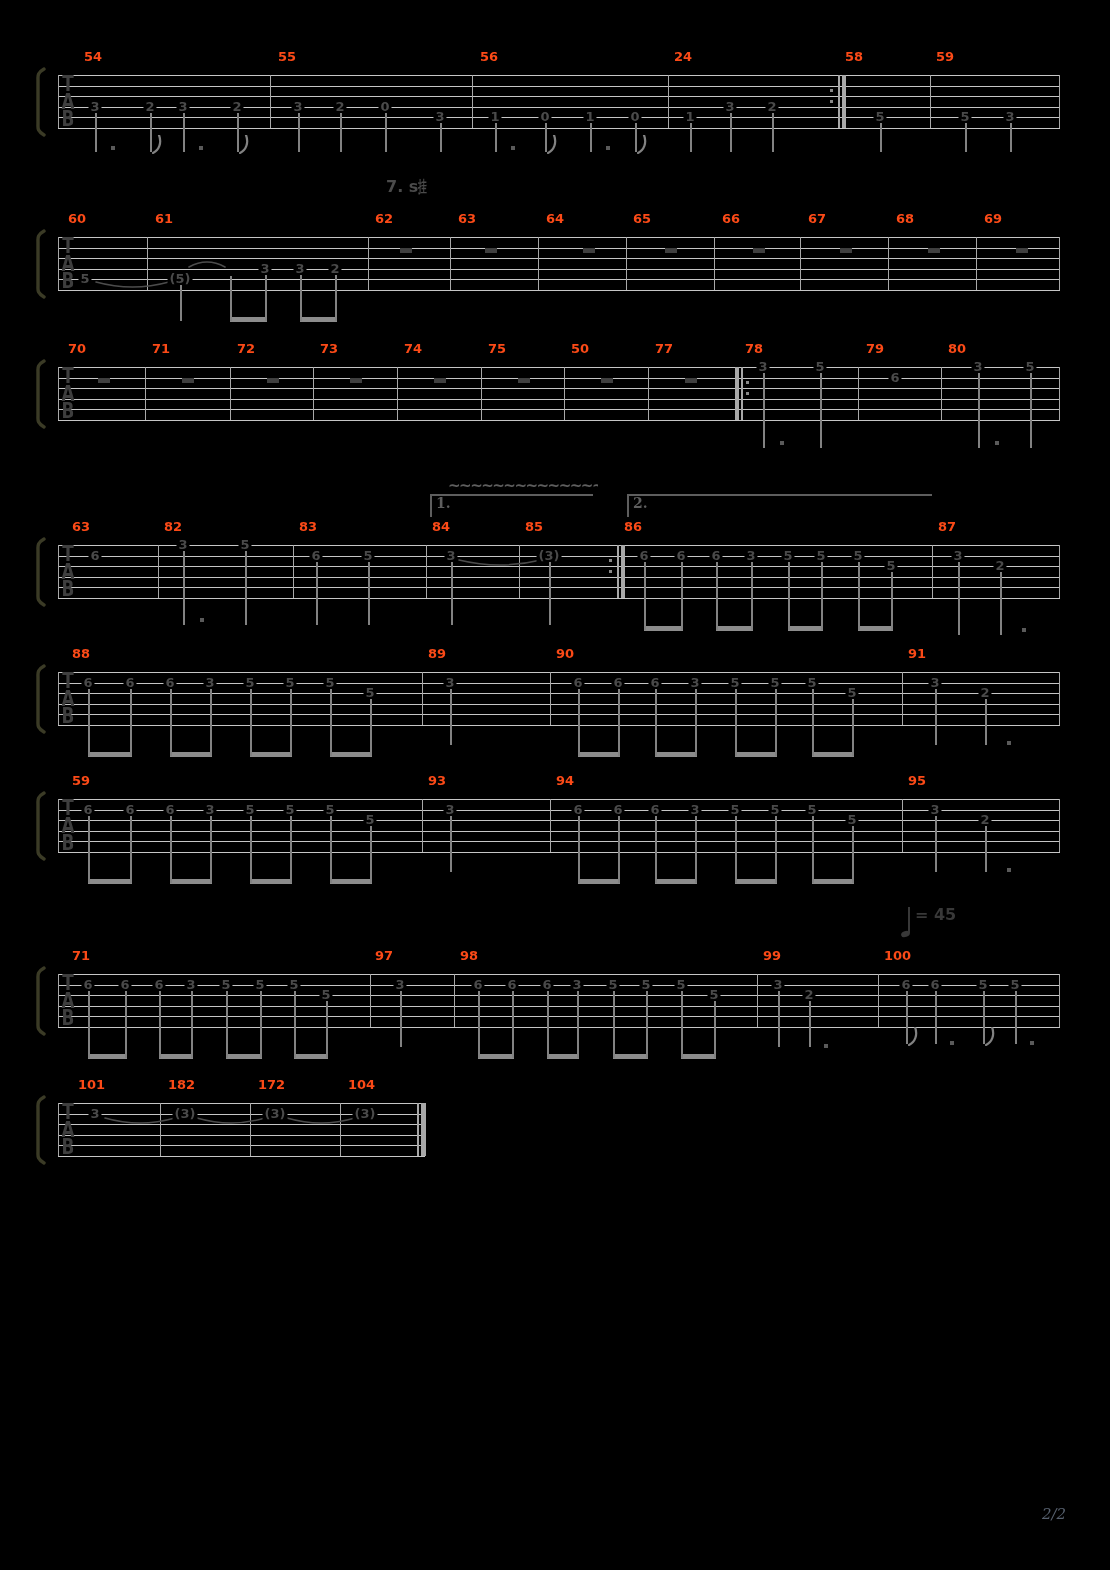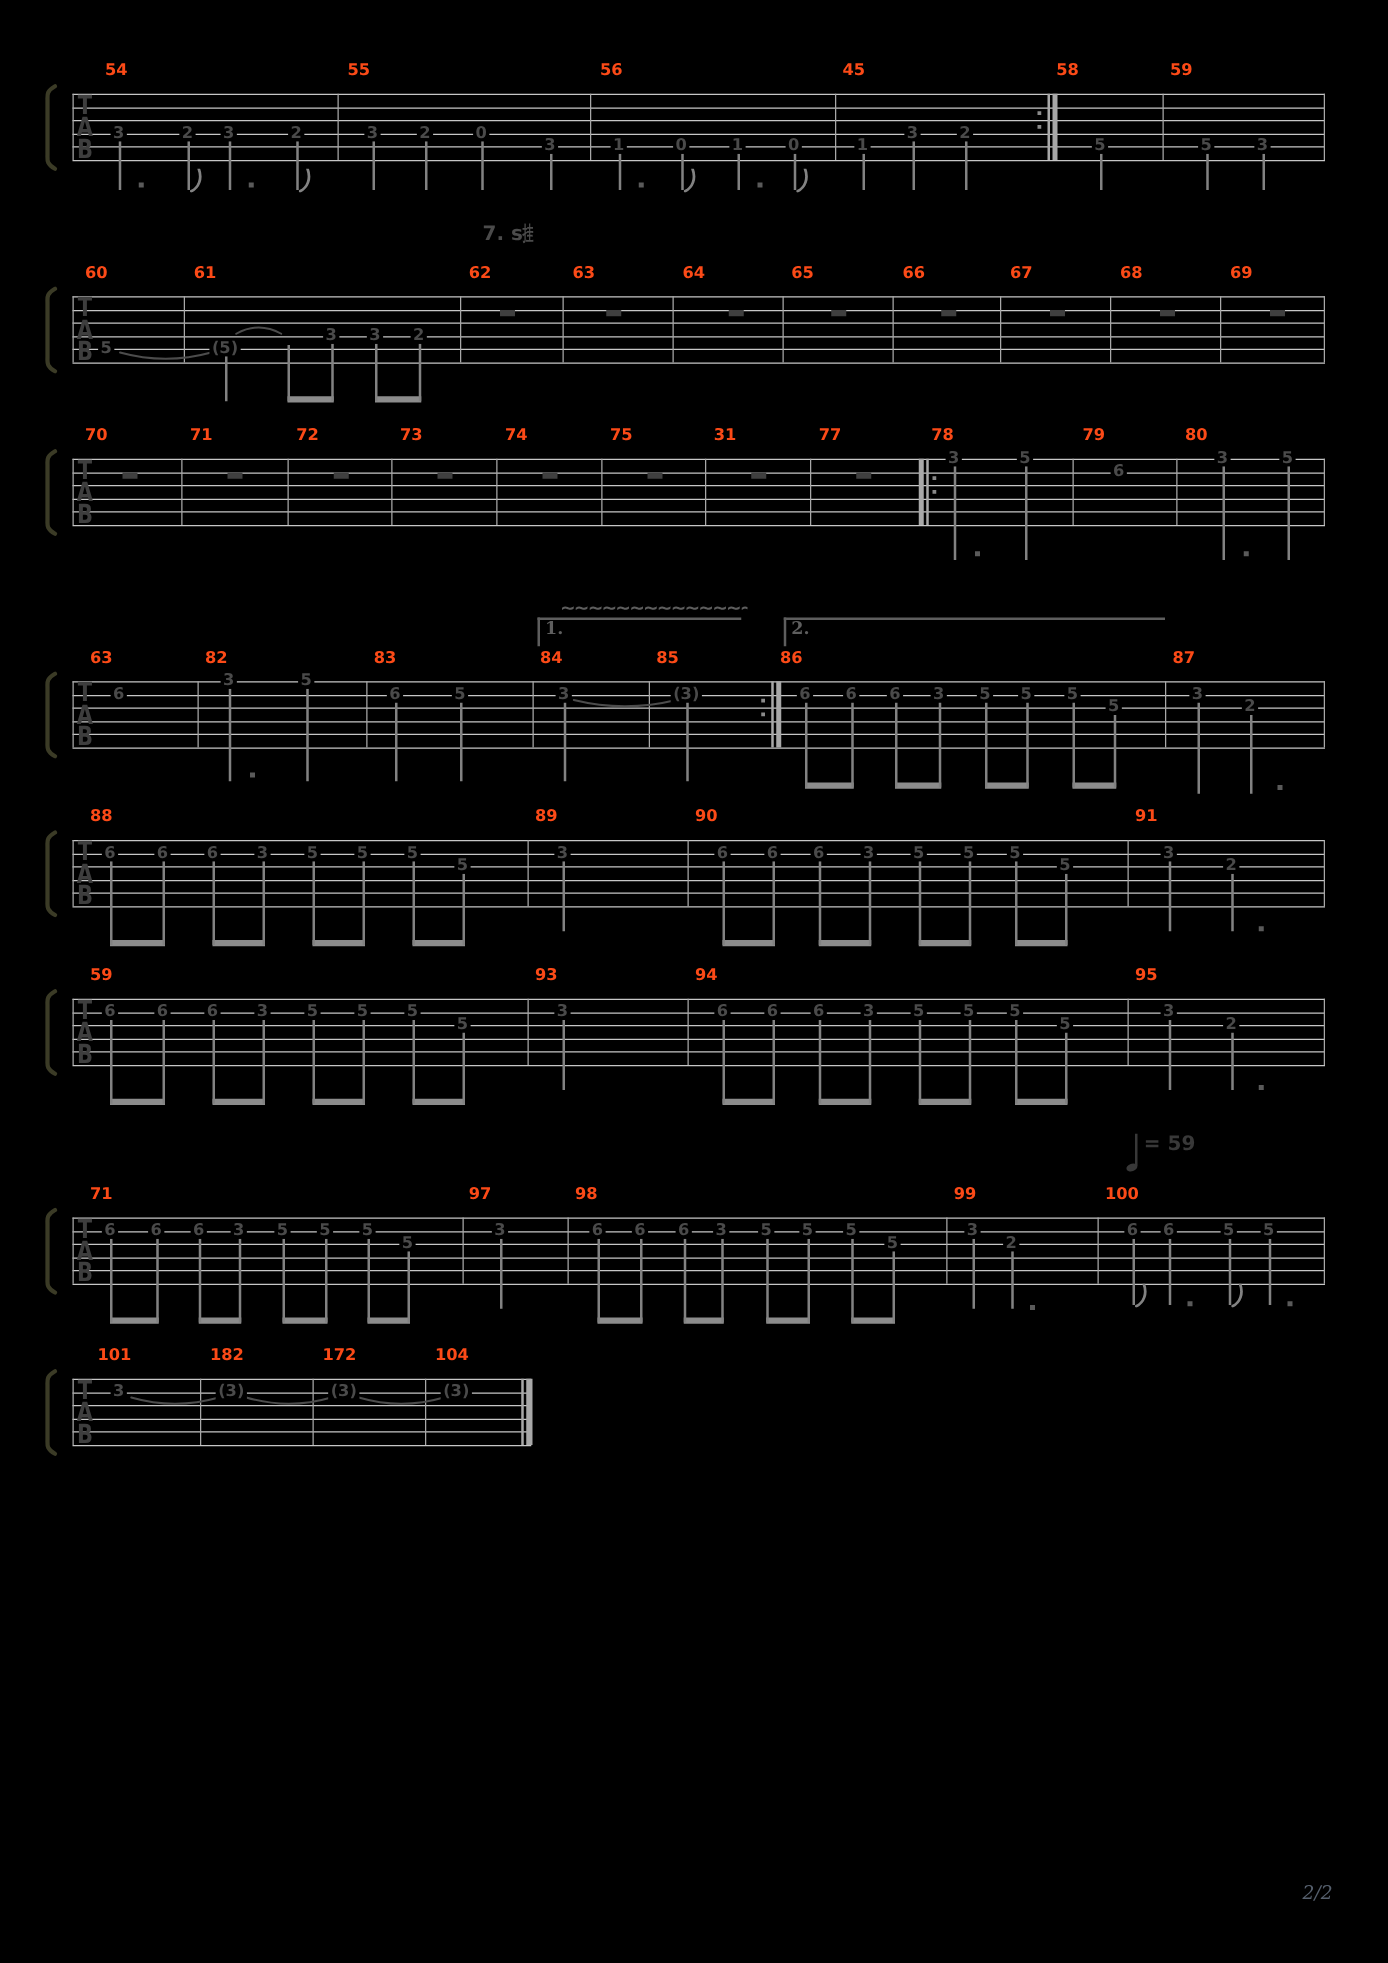--- a/index.html
+++ b/index.html
@@ -17,39 +17,39 @@
 </head>
 <body>
 
 <div id="score">
   <div class="abs" id="section-label" style="left: 386px; top: 177px; color: rgb(75, 75, 75);">
     <span>7. s</span><span id="section-cjk">挂</span>
   </div>
   <div class="abs" id="tempo-mark" style="left: 895px; top: 903px;">
     <div class="abs" id="tempo-stem" style="left: 13px; top: 4px; background: rgb(56, 56, 56);"></div>
     <div class="abs" id="tempo-head" style="left: 6px; top: 28px; background: rgb(56, 56, 56);"></div>
-    <span class="abs" id="tempo-value" style="left: 20px; top: 2px; color: rgb(56, 56, 56);">= 59</span>
+    <span class="abs" id="tempo-value" style="left: 20px; top: 2px; color: rgb(56, 56, 56);">= 45</span>
   </div>
   <div class="abs" id="page-number" style="left: 1042px; top: 1505px; color: rgb(86, 96, 110);">2/2</div>
 <div class="abs" style="left: 58px; top: 75px; width: 1002px; height: 1px; background: rgb(198, 198, 198);"></div>
     <div class="abs" style="left: 58px; top: 85.6px; width: 1002px; height: 1px; background: rgb(198, 198, 198);"></div>
     <div class="abs" style="left: 58px; top: 96.2px; width: 1002px; height: 1px; background: rgb(198, 198, 198);"></div>
     <div class="abs" style="left: 58px; top: 106.8px; width: 1002px; height: 1px; background: rgb(198, 198, 198);"></div>
     <div class="abs" style="left: 58px; top: 117.4px; width: 1002px; height: 1px; background: rgb(198, 198, 198);"></div>
     <div class="abs" style="left: 58px; top: 128px; width: 1002px; height: 1px; background: rgb(198, 198, 198);"></div>
     <svg width="14" height="70" class="abs" style="left: 33px; top: 67px;">
       <path d="M11,2 C4,6 5,9 5,13 L5,57 C5,61 4,64 11,68" stroke="#3b3b26" stroke-width="3.4" fill="none" stroke-linecap="round"></path>
     </svg>
     <div class="abs" style="left: 68px; top: 84px; transform: translate(-50%, -50%) scaleX(0.8); font: bold 21px &quot;DejaVu Sans&quot;, sans-serif; color: rgb(62, 62, 62);">T</div>
     <div class="abs" style="left: 68px; top: 101.5px; transform: translate(-50%, -50%) scaleX(0.8); font: bold 21px &quot;DejaVu Sans&quot;, sans-serif; color: rgb(62, 62, 62);">A</div>
     <div class="abs" style="left: 68px; top: 119px; transform: translate(-50%, -50%) scaleX(0.8); font: bold 21px &quot;DejaVu Sans&quot;, sans-serif; color: rgb(62, 62, 62);">B</div>
     <div class="abs" style="left: 84px; top: 49px; font: bold 13px &quot;DejaVu Sans&quot;, sans-serif; color: rgb(251, 74, 23);">54</div>
     <div class="abs" style="left: 278px; top: 49px; font: bold 13px &quot;DejaVu Sans&quot;, sans-serif; color: rgb(251, 74, 23);">55</div>
     <div class="abs" style="left: 480px; top: 49px; font: bold 13px &quot;DejaVu Sans&quot;, sans-serif; color: rgb(251, 74, 23);">56</div>
-    <div class="abs" style="left: 674px; top: 49px; font: bold 13px &quot;DejaVu Sans&quot;, sans-serif; color: rgb(251, 74, 23);">45</div>
+    <div class="abs" style="left: 674px; top: 49px; font: bold 13px &quot;DejaVu Sans&quot;, sans-serif; color: rgb(251, 74, 23);">24</div>
     <div class="abs" style="left: 845px; top: 49px; font: bold 13px &quot;DejaVu Sans&quot;, sans-serif; color: rgb(251, 74, 23);">58</div>
     <div class="abs" style="left: 936px; top: 49px; font: bold 13px &quot;DejaVu Sans&quot;, sans-serif; color: rgb(251, 74, 23);">59</div>
     <div class="abs" style="left: 58px; top: 75px; width: 1px; height: 53px; background: rgb(168, 168, 168);"></div>
     <div class="abs" style="left: 270px; top: 75px; width: 1px; height: 53px; background: rgb(168, 168, 168);"></div>
     <div class="abs" style="left: 472px; top: 75px; width: 1px; height: 53px; background: rgb(168, 168, 168);"></div>
     <div class="abs" style="left: 668px; top: 75px; width: 1px; height: 53px; background: rgb(168, 168, 168);"></div>
     <div class="abs" style="left: 830px; top: 89.4px; width: 3px; height: 3px; background: rgb(138, 138, 138);"></div>
     <div class="abs" style="left: 830px; top: 100px; width: 3px; height: 3px; background: rgb(138, 138, 138);"></div>
     <div class="abs" style="left: 838px; top: 75px; width: 1.5px; height: 53px; background: rgb(168, 168, 168);"></div>
     <div class="abs" style="left: 842px; top: 75px; width: 4px; height: 53px; background: rgb(168, 168, 168);"></div>
@@ -177,21 +177,21 @@
     </svg>
     <div class="abs" style="left: 68px; top: 376px; transform: translate(-50%, -50%) scaleX(0.8); font: bold 21px &quot;DejaVu Sans&quot;, sans-serif; color: rgb(62, 62, 62);">T</div>
     <div class="abs" style="left: 68px; top: 393.5px; transform: translate(-50%, -50%) scaleX(0.8); font: bold 21px &quot;DejaVu Sans&quot;, sans-serif; color: rgb(62, 62, 62);">A</div>
     <div class="abs" style="left: 68px; top: 411px; transform: translate(-50%, -50%) scaleX(0.8); font: bold 21px &quot;DejaVu Sans&quot;, sans-serif; color: rgb(62, 62, 62);">B</div>
     <div class="abs" style="left: 68px; top: 341px; font: bold 13px &quot;DejaVu Sans&quot;, sans-serif; color: rgb(251, 74, 23);">70</div>
     <div class="abs" style="left: 152px; top: 341px; font: bold 13px &quot;DejaVu Sans&quot;, sans-serif; color: rgb(251, 74, 23);">71</div>
     <div class="abs" style="left: 237px; top: 341px; font: bold 13px &quot;DejaVu Sans&quot;, sans-serif; color: rgb(251, 74, 23);">72</div>
     <div class="abs" style="left: 320px; top: 341px; font: bold 13px &quot;DejaVu Sans&quot;, sans-serif; color: rgb(251, 74, 23);">73</div>
     <div class="abs" style="left: 404px; top: 341px; font: bold 13px &quot;DejaVu Sans&quot;, sans-serif; color: rgb(251, 74, 23);">74</div>
     <div class="abs" style="left: 488px; top: 341px; font: bold 13px &quot;DejaVu Sans&quot;, sans-serif; color: rgb(251, 74, 23);">75</div>
-    <div class="abs" style="left: 571px; top: 341px; font: bold 13px &quot;DejaVu Sans&quot;, sans-serif; color: rgb(251, 74, 23);">31</div>
+    <div class="abs" style="left: 571px; top: 341px; font: bold 13px &quot;DejaVu Sans&quot;, sans-serif; color: rgb(251, 74, 23);">50</div>
     <div class="abs" style="left: 655px; top: 341px; font: bold 13px &quot;DejaVu Sans&quot;, sans-serif; color: rgb(251, 74, 23);">77</div>
     <div class="abs" style="left: 745px; top: 341px; font: bold 13px &quot;DejaVu Sans&quot;, sans-serif; color: rgb(251, 74, 23);">78</div>
     <div class="abs" style="left: 866px; top: 341px; font: bold 13px &quot;DejaVu Sans&quot;, sans-serif; color: rgb(251, 74, 23);">79</div>
     <div class="abs" style="left: 948px; top: 341px; font: bold 13px &quot;DejaVu Sans&quot;, sans-serif; color: rgb(251, 74, 23);">80</div>
     <div class="abs" style="left: 58px; top: 367px; width: 1px; height: 53px; background: rgb(168, 168, 168);"></div>
     <div class="abs" style="left: 145px; top: 367px; width: 1px; height: 53px; background: rgb(168, 168, 168);"></div>
     <div class="abs" style="left: 230px; top: 367px; width: 1px; height: 53px; background: rgb(168, 168, 168);"></div>
     <div class="abs" style="left: 313px; top: 367px; width: 1px; height: 53px; background: rgb(168, 168, 168);"></div>
     <div class="abs" style="left: 397px; top: 367px; width: 1px; height: 53px; background: rgb(168, 168, 168);"></div>
     <div class="abs" style="left: 481px; top: 367px; width: 1px; height: 53px; background: rgb(168, 168, 168);"></div>

